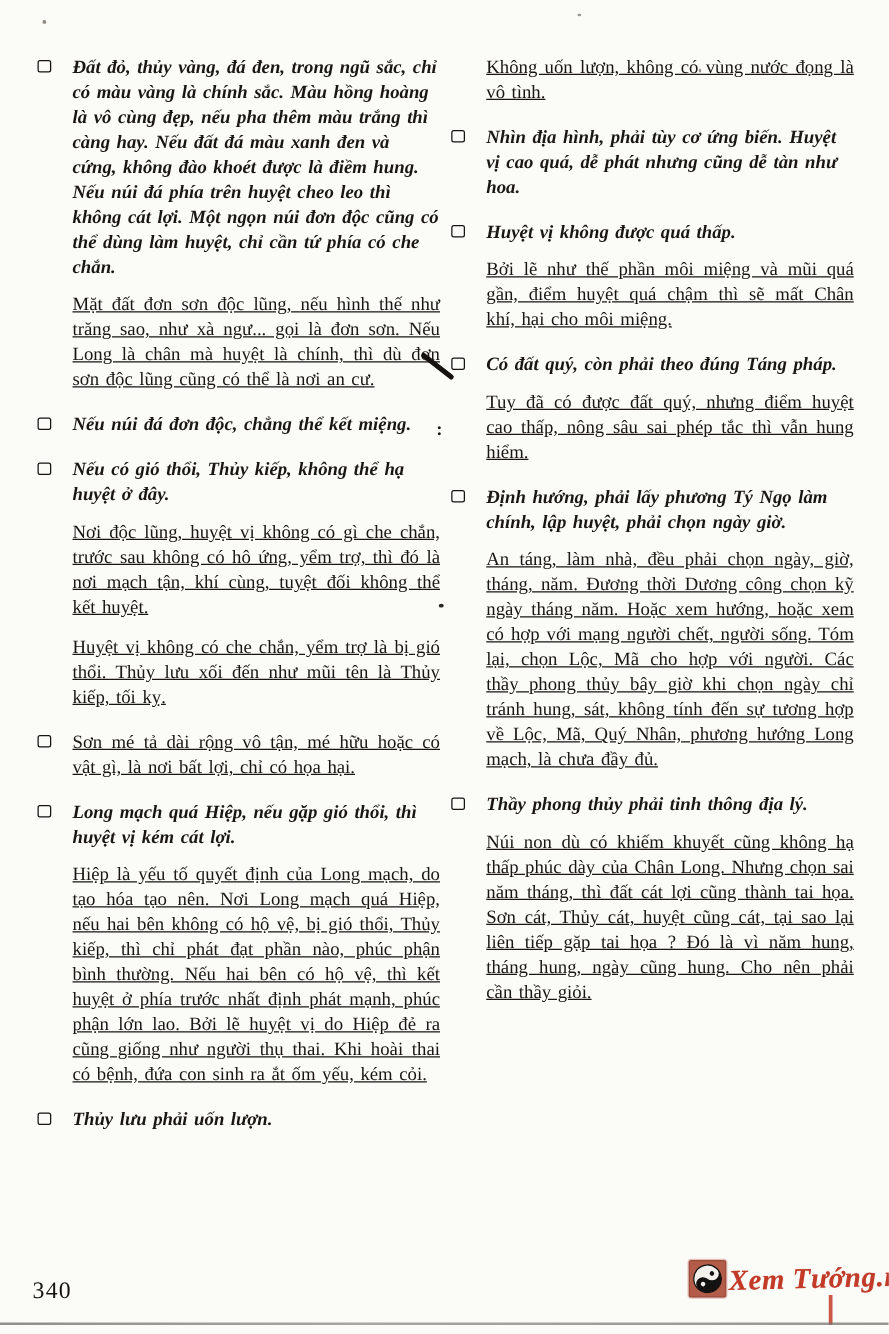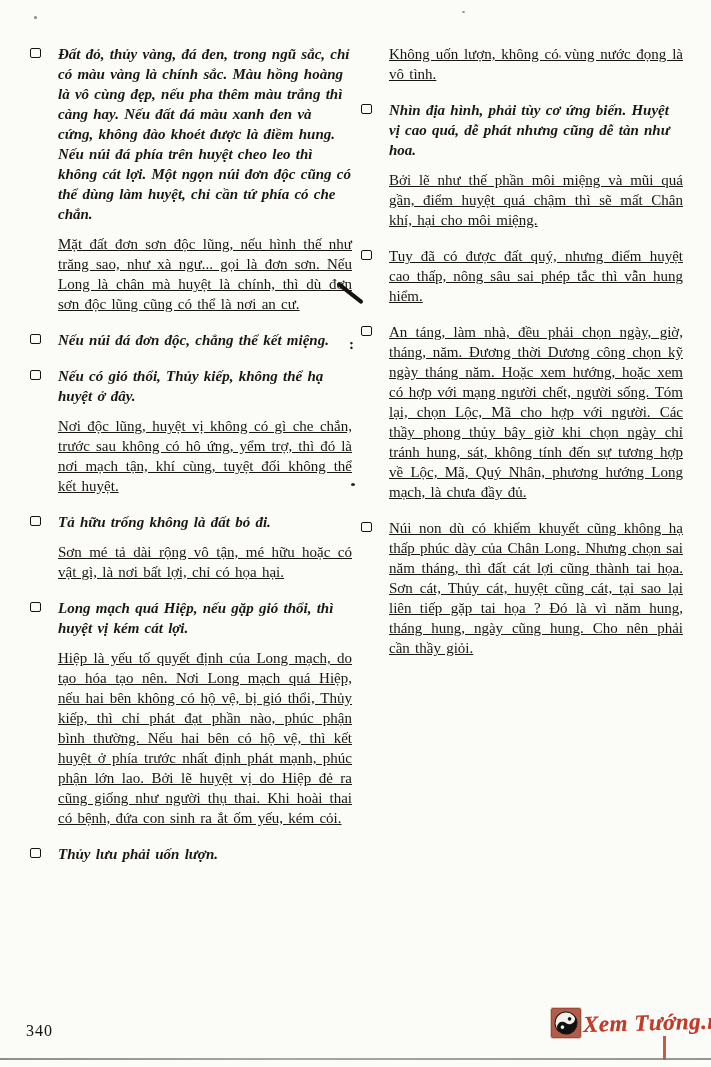--- a/index.html
+++ b/index.html
@@ -27,21 +27,21 @@
   .heading-block:first-child { margin-top:0; }
   .checkbox {
     position:absolute; left:0; top:4px;
     width:11px; height:10px;
     border:1.6px solid #161311; border-radius:2px;
     background:transparent;
   }
   .para { padding-left:28px; margin-bottom:12px;text-decoration:underline; }
   .footer-pagenum {
     position:absolute; left:26px; top:1022px;
-    font-size:16px; letter-spacing:1px; color:#15120f;
+    font-size:19px; letter-spacing:1px; color:#15120f;
   }
   .watermark {
     position:absolute; left:551px; top:1008px;
     display:flex; align-items:center; gap:2px;
   }
   .wm-icon {
     width:30px; height:30px; flex:0 0 auto;
     background:#b35c49; border:1px solid #9c4a3a; border-radius:2px;
     display:flex; align-items:center; justify-content:center;
     box-shadow:0 0 0 1px rgba(179,92,73,.35);
@@ -82,35 +82,37 @@
 <body>
 
 <div class="page">
 
   <div class="col col-left">
       <div class="block heading-block"><span class="checkbox"></span><span class="heading-text">Đất đỏ, thủy vàng, đá đen, trong ngũ sắc, chỉ có màu vàng là chính sắc. Màu hồng hoàng là vô cùng đẹp, nếu pha thêm màu trắng thì càng hay. Nếu đất đá màu xanh đen và cứng, không đào khoét được là điềm hung. Nếu núi đá phía trên huyệt cheo leo thì không cát lợi. Một ngọn núi đơn độc cũng có thể dùng làm huyệt, chỉ cần tứ phía có che chắn.</span></div>
       <div class="block para">Mặt đất đơn sơn độc lũng, nếu hình thế như trăng sao, như xà ngư... gọi là đơn sơn. Nếu Long là chân mà huyệt là chính, thì dù đơn sơn độc lũng cũng có thể là nơi an cư.</div>
       <div class="block heading-block"><span class="checkbox"></span><span class="heading-text">Nếu núi đá đơn độc, chẳng thể kết miệng.</span></div>
       <div class="block heading-block"><span class="checkbox"></span><span class="heading-text">Nếu có gió thổi, Thủy kiếp, không thể hạ huyệt ở đây.</span></div>
       <div class="block para">Nơi độc lũng, huyệt vị không có gì che chắn, trước sau không có hô ứng, yểm trợ, thì đó là nơi mạch tận, khí cùng, tuyệt đối không thể kết huyệt.</div>
-      <div class="block heading-block"><span class="checkbox"></span><span class="heading-text">Tả hữu trống không là đất bỏ đi.</span></div>
+      <div class="block para">Huyệt vị không có che chắn, yểm trợ là bị gió thổi. Thủy lưu xối đến như mũi tên là Thủy kiếp, tối kỵ.</div>
+      <div class="block heading-block"><span class="checkbox"></span></div>
       <div class="block para">Sơn mé tả dài rộng vô tận, mé hữu hoặc có vật gì, là nơi bất lợi, chỉ có họa hại.</div>
       <div class="block heading-block"><span class="checkbox"></span><span class="heading-text">Long mạch quá Hiệp, nếu gặp gió thổi, thì huyệt vị kém cát lợi.</span></div>
       <div class="block para">Hiệp là yếu tố quyết định của Long mạch, do tạo hóa tạo nên. Nơi Long mạch quá Hiệp, nếu hai bên không có hộ vệ, bị gió thổi, Thủy kiếp, thì chỉ phát đạt phần nào, phúc phận bình thường. Nếu hai bên có hộ vệ, thì kết huyệt ở phía trước nhất định phát mạnh, phúc phận lớn lao. Bởi lẽ huyệt vị do Hiệp đẻ ra cũng giống như người thụ thai. Khi hoài thai có bệnh, đứa con sinh ra ắt ốm yếu, kém cỏi.</div>
       <div class="block heading-block"><span class="checkbox"></span><span class="heading-text">Thủy lưu phải uốn lượn.</span></div>
     </div>
   <div class="col col-right">
       <div class="block para">Không uốn lượn, không có vùng nước đọng là vô tình.</div>
       <div class="block heading-block"><span class="checkbox"></span><span class="heading-text">Nhìn địa hình, phải tùy cơ ứng biến. Huyệt vị cao quá, dễ phát nhưng cũng dễ tàn như hoa.</span></div>
+      <div class="block heading-block"><span class="checkbox"></span><span class="heading-text">Huyệt vị không được quá thấp.</span></div>
       <div class="block para">Bởi lẽ như thế phần môi miệng và mũi quá gần, điểm huyệt quá chậm thì sẽ mất Chân khí, hại cho môi miệng.</div>
-      <div class="block heading-block"><span class="checkbox"></span></div>
+      <div class="block heading-block"><span class="checkbox"></span><span class="heading-text">Có đất quý, còn phải theo đúng Táng pháp.</span></div>
       <div class="block para">Tuy đã có được đất quý, nhưng điểm huyệt cao thấp, nông sâu sai phép tắc thì vẫn hung hiểm.</div>
-      <div class="block heading-block"><span class="checkbox"></span></div>
+      <div class="block heading-block"><span class="checkbox"></span><span class="heading-text">Định hướng, phải lấy phương Tý Ngọ làm chính, lập huyệt, phải chọn ngày giờ.</span></div>
       <div class="block para">An táng, làm nhà, đều phải chọn ngày, giờ, tháng, năm. Đương thời Dương công chọn kỹ ngày tháng năm. Hoặc xem hướng, hoặc xem có hợp với mạng người chết, người sống. Tóm lại, chọn Lộc, Mã cho hợp với người. Các thầy phong thủy bây giờ khi chọn ngày chỉ tránh hung, sát, không tính đến sự tương hợp về Lộc, Mã, Quý Nhân, phương hướng Long mạch, là chưa đầy đủ.</div>
-      <div class="block heading-block"><span class="checkbox"></span></div>
+      <div class="block heading-block"><span class="checkbox"></span><span class="heading-text">Thầy phong thủy phải tinh thông địa lý.</span></div>
       <div class="block para">Núi non dù có khiếm khuyết cũng không hạ thấp phúc dày của Chân Long. Nhưng chọn sai năm tháng, thì đất cát lợi cũng thành tai họa. Sơn cát, Thủy cát, huyệt cũng cát, tại sao lại liên tiếp gặp tai họa ? Đó là vì năm hung, tháng hung, ngày cũng hung. Cho nên phải cần thầy giỏi.</div>
     </div>
 
   <div class="footer-pagenum">340</div>
 
   <div class="watermark">
     <span class="wm-icon">
       <svg width="24" height="24" viewBox="0 0 24 24">
         <g transform="rotate(40 12 12)">
           <circle cx="12" cy="12" r="11" fill="#f4f1ec" stroke="#111" stroke-width="1"></circle>

